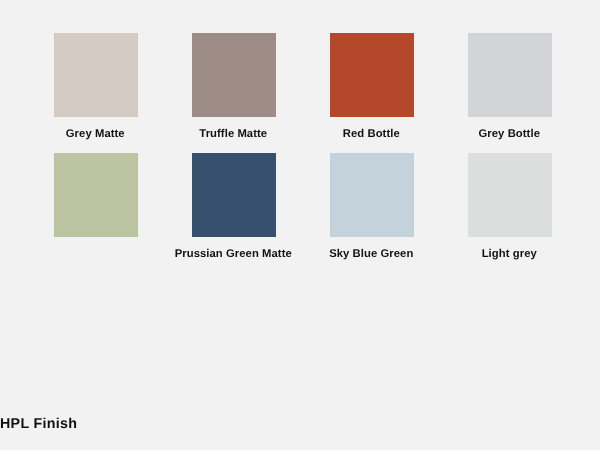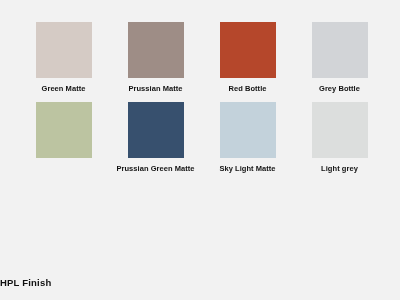--- a/index.html
+++ b/index.html
@@ -70,26 +70,26 @@
 </style>
 </head>
 <body style="background: rgb(242, 242, 242);">
 
 <div class="board">
 
   <div class="grid">
 
     <div class="cell">
       <span class="swatch" style="background-color: rgb(213, 203, 197);"></span>
-      <span class="swatch-label">Green Matte</span>
+      <span class="swatch-label">Grey Matte</span>
     </div>
 
     <div class="cell">
       <span class="swatch" style="background-color: rgb(158, 141, 134);"></span>
-      <span class="swatch-label">Prussian Matte</span>
+      <span class="swatch-label">Truffle Matte</span>
     </div>
 
     <div class="cell">
       <span class="swatch" style="background-color: rgb(181, 71, 43);"></span>
       <span class="swatch-label">Red Bottle</span>
     </div>
 
     <div class="cell">
       <span class="swatch" style="background-color: rgb(210, 212, 215);"></span>
       <span class="swatch-label">Grey Bottle</span>
@@ -100,21 +100,21 @@
     </div>
 
 
     <div class="cell">
       <span class="swatch" style="background-color: rgb(55, 80, 110);"></span>
       <span class="swatch-label">Prussian Green Matte</span>
     </div>
 
     <div class="cell">
       <span class="swatch" style="background-color: rgb(195, 210, 219);"></span>
-      <span class="swatch-label">Sky Light Matte</span>
+      <span class="swatch-label">Sky Blue Green</span>
     </div>
 
     <div class="cell">
       <span class="swatch" style="background-color: rgb(220, 222, 221);"></span>
       <span class="swatch-label">Light grey</span>
     </div>
 
   </div>
 
   <div class="board-title">HPL Finish</div>

